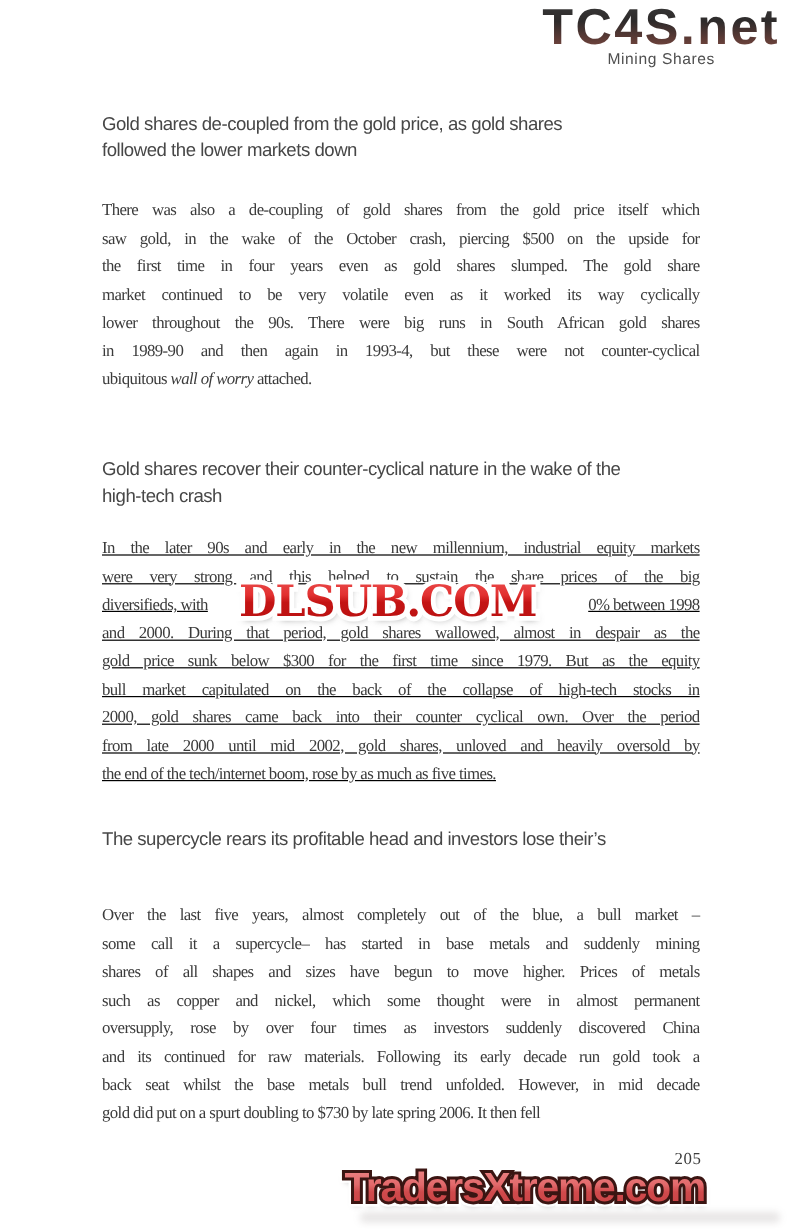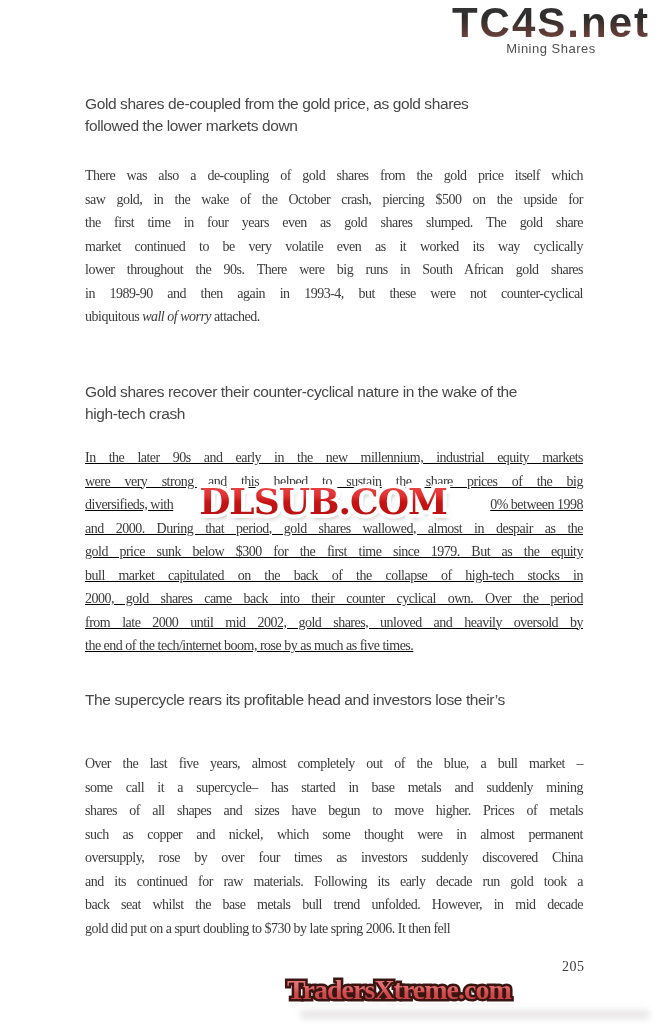--- a/index.html
+++ b/index.html
@@ -64,22 +64,22 @@
 
   
   .page-number {
     position:absolute; left:562px; top:959px;
     font-size:14px; color:#3d3d3d; letter-spacing:.5px;
   }
 
   
   .brand-bottom {
     position:absolute; left:287px; top:968px; width:372px; height:46px;
-    font-family:Liberation Serif, serif; font-weight:700;
-    font-size:28px; line-height:44px; letter-spacing:-1px; white-space:nowrap;
+    font-family:Liberation Sans, sans-serif; font-weight:700;
+    font-size:34px; line-height:44px; letter-spacing:-1px; white-space:nowrap;
   }
   .brand-bottom .under {
     position:absolute; inset:0;
     color:#ffffff; -webkit-text-stroke:9px #ffffff;
     text-shadow:0 3px 5px rgba(0,0,0,.35);
   }
   .brand-bottom .mid {
     position:absolute; inset:0;
     color:#3a1512; -webkit-text-stroke:5px #3a1512;
   }

